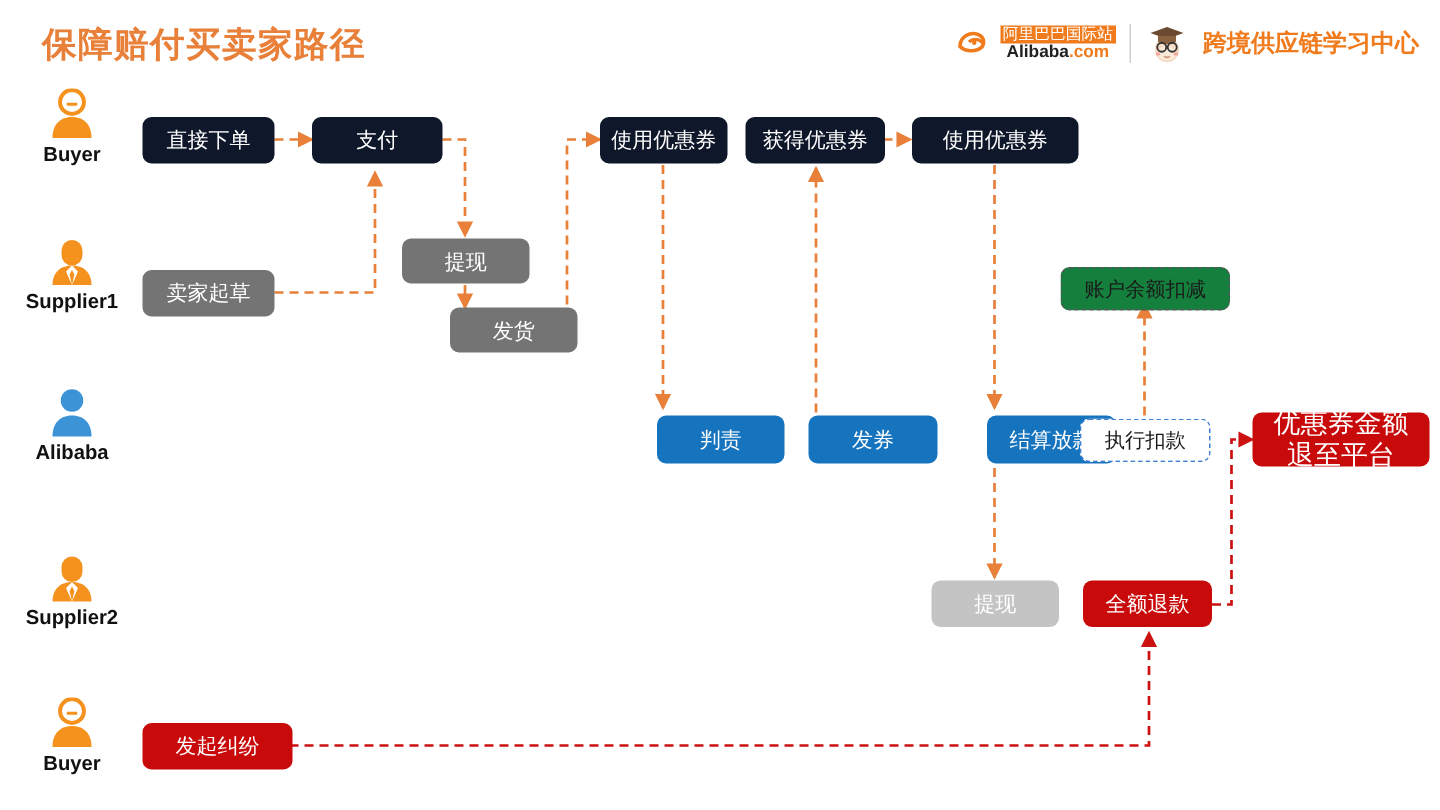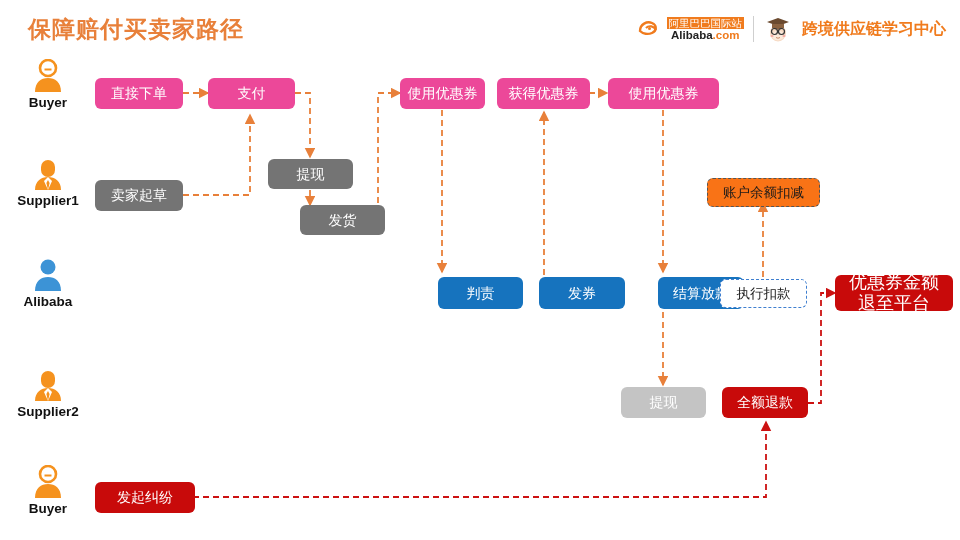--- a/index.html
+++ b/index.html
@@ -23,26 +23,26 @@
 
   
   .actor{position:absolute;width:92px;text-align:center;}
   .actor .glyph{height:36px;display:flex;align-items:flex-end;justify-content:center;}
   .actor .nm{font-size:13.5px;font-weight:bold;color:#111;margin-top:2px;}
 
   
   .node{position:absolute;display:flex;align-items:center;justify-content:center;
         text-align:center;border-radius:6px;font-size:14px;line-height:1.18;
         box-sizing:border-box;}
-  .n-orange{background:#ec4899;color:#fff;}
+  .n-orange{background:#0f172a;color:#fff;}
   .n-gray{background:#747474;color:#fff;}
   .n-graylight{background:#C4C4C4;color:#fff;}
   .n-blue{background:#1673BE;color:#fff;margin-left:38px;}
   .n-red{background:#C80A0A;color:#fff;}
-  .n-dash-gray{background:#f97316;color:#1a1a1a;border:1.6px dashed #555;text-align:center;}
+  .n-dash-gray{background:#15803d;color:#1a1a1a;border:1.6px dashed #555;text-align:center;}
   .n-dash-blue{background:#fff;color:#1a1a1a;border:1.6px dashed #3f7fd0;}
 
   svg#wires{position:absolute;left:0;top:0;width:960px;height:540px;pointer-events:none;}
 </style>
 </head>
 <body>
 
 <div id="stage">
 
   <div class="title">保障赔付买卖家路径</div>

